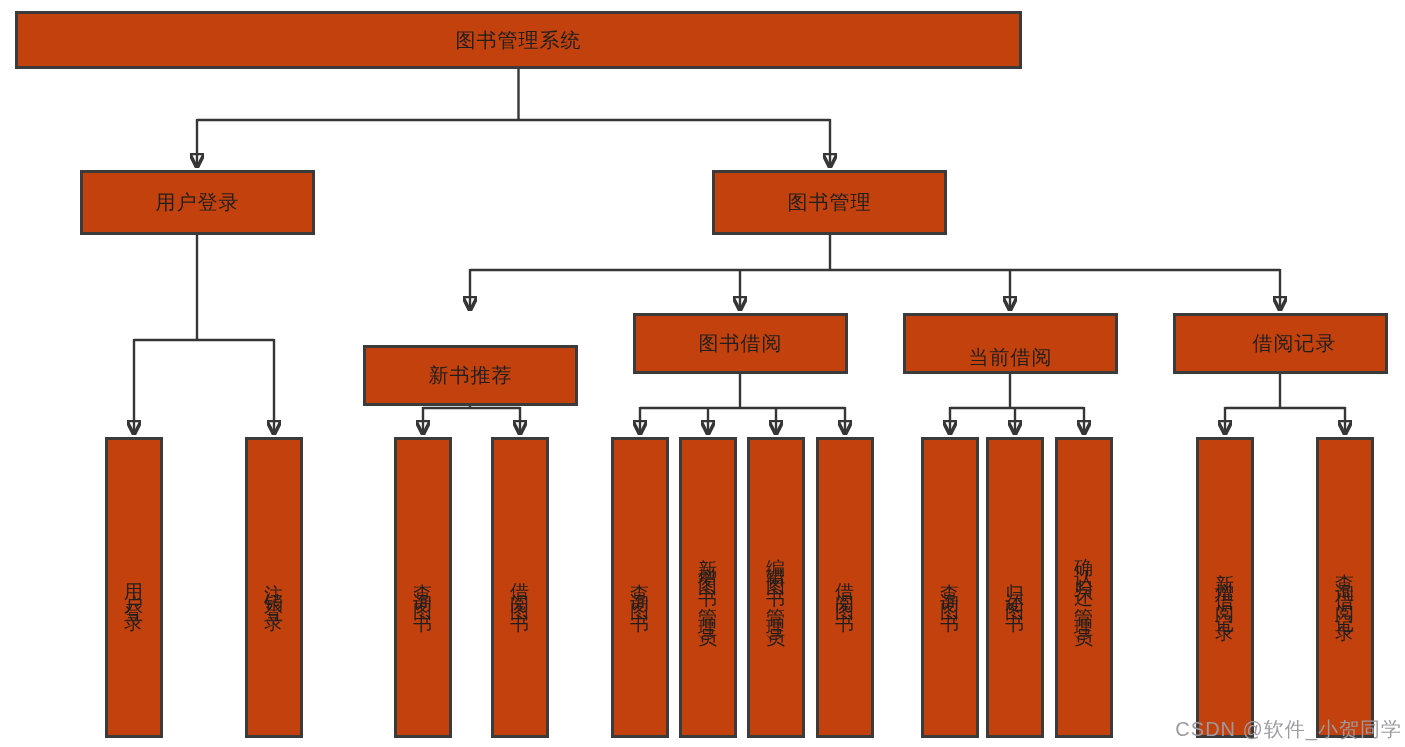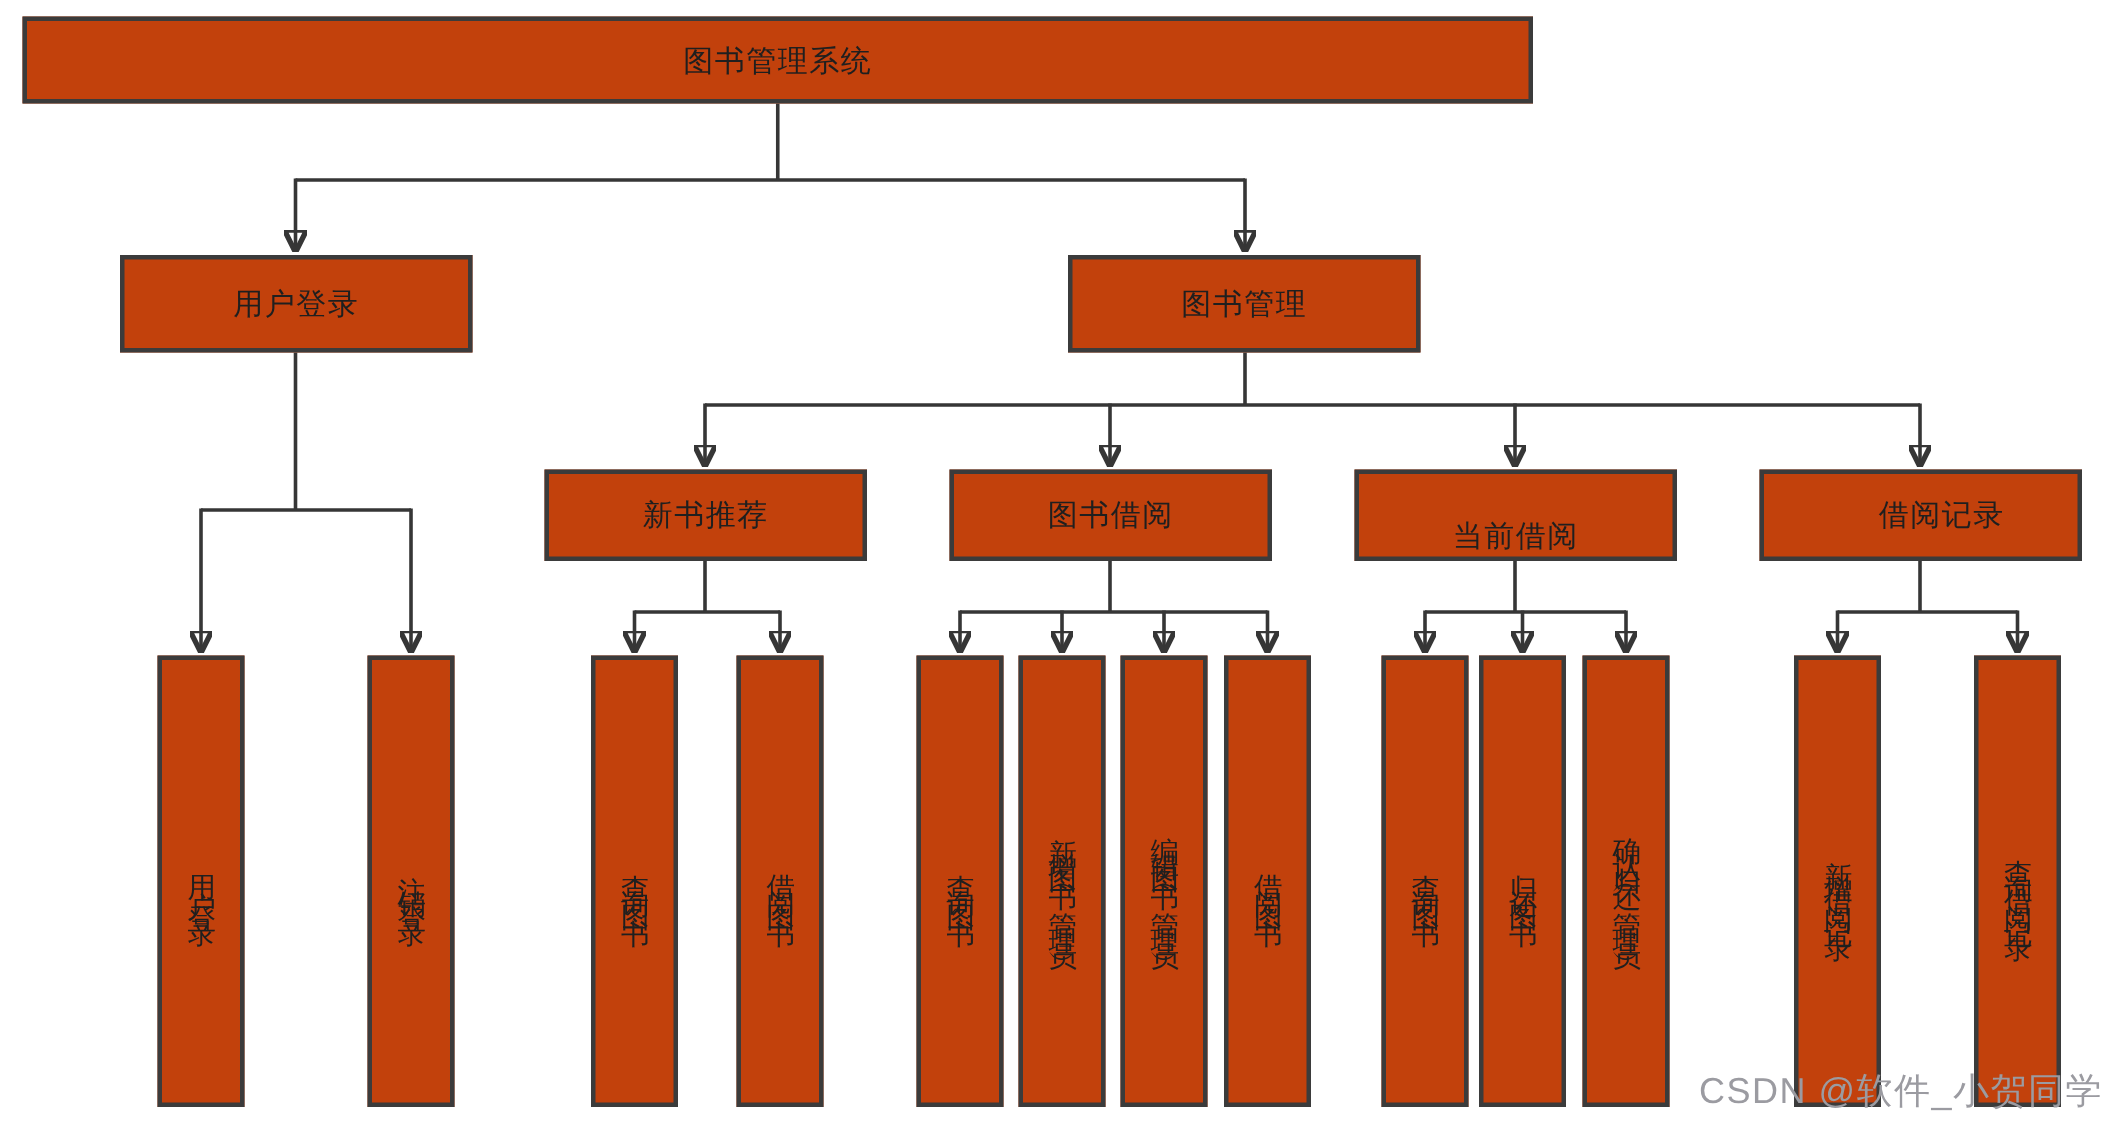--- a/index.html
+++ b/index.html
@@ -38,21 +38,21 @@
     color: #1f1f1f;
     font-size: 20px;
     letter-spacing: 1px;
     white-space: nowrap;
   }
   .node.root   { left: 15px;  top: 11px;  width: 1007px; height: 58px; }
   .node.lvl2   { height: 65px; width: 235px; top: 170px; }
   .node.lvl2.n-user-login { left: 80px; }
   .node.lvl2.n-book-mgmt  { left: 712px; text-align: right; }
   .node.lvl3   { height: 61px; width: 215px; top: 313px; font-size: 20px; }
-  .node.lvl3.n-new-books     { left: 363px; }
+  .node.lvl3.n-new-books     { left: 363px; margin-top: 32px; }
   .node.lvl3.n-book-borrow   { left: 633px; }
   .node.lvl3.n-current-loan  { left: 903px; align-items: flex-end; }
   .node.lvl3.n-loan-records  { left: 1173px; padding-left: 28px; }
   .node.leaf {
     top: 437px;
     width: 58px;
     height: 301px;
     font-size: 19px;
     letter-spacing: 0;
   }
@@ -73,21 +73,21 @@
   .leaf.l-c4 { left: 816px;  }
   .leaf.l-d1 { left: 921px;  }
   .leaf.l-d2 { left: 986px;  }
   .leaf.l-d3 { left: 1055px; }
   .leaf.l-e1 { left: 1196px; }
   .leaf.l-e2 { left: 1316px; }
   .watermark {
     position: absolute;
     right: 3px;
     bottom: 4px;
-    font-size: 24px;
+    font-size: 20px;
     color: #9b9ba1;
     letter-spacing: 1px;
   }
 </style>
 </head>
 <body>
 
 <div class="canvas">
 
   <svg class="connectors" viewBox="0 0 1405 747" xmlns="http://www.w3.org/2000/svg">

